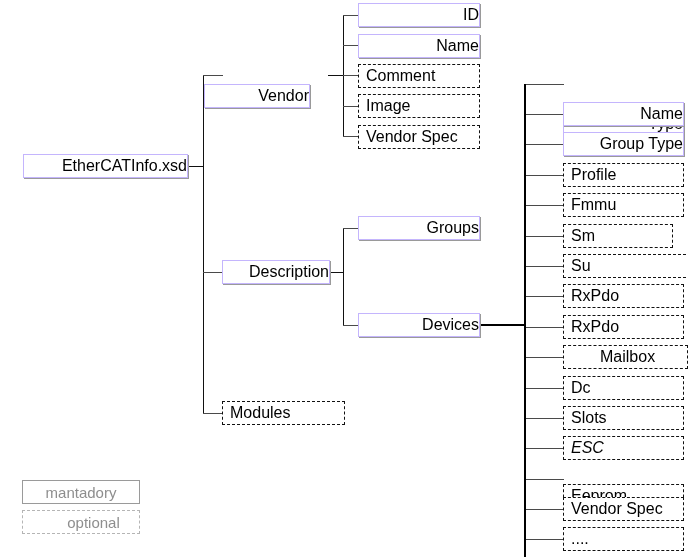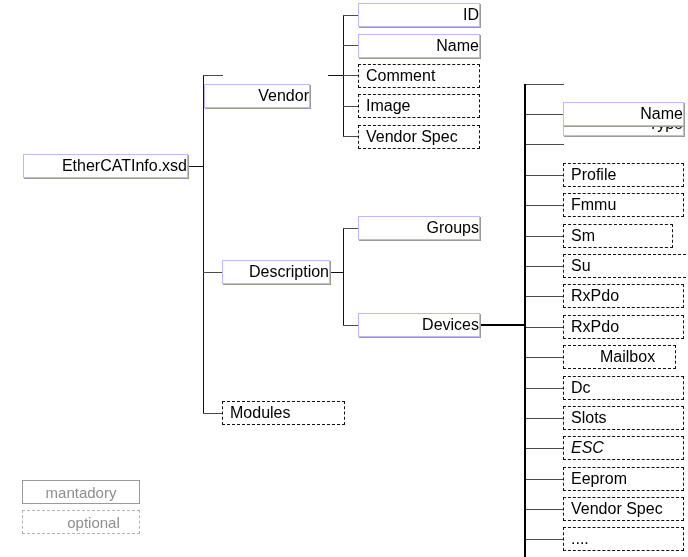--- a/index.html
+++ b/index.html
@@ -157,51 +157,54 @@
   <div class="node solid" style="left:358px; top:313px; width:122px;">
     <span class="label">Devices</span>
   </div>
 
   <div class="node solid" style="left:563px; top:72px; width:121px;margin-top:40px;">
     <span class="label">Type</span>
   </div>
   <div class="node solid" style="left:563px; top:102px; width:121px;">
     <span class="label">Name</span>
   </div>
+  <div class="node solid" style="left:563px; top:132px; width:121px;">
+    <span class="label">Group Type</span>
+  </div>
   <div class="node dashed" style="left:563px; top:163px; width:121px;">
     <span class="label">Profile</span>
   </div>
   <div class="node dashed" style="left:563px; top:193px; width:121px;">
     <span class="label">Fmmu</span>
   </div>
   <div class="node dashed" style="left:563px; top:224px; width:110px;">
     <span class="label">Sm</span>
   </div>
   <div class="node dashed" style="left:563px; top:254px; width:143px;">
     <span class="label">Su</span>
   </div>
   <div class="node dashed" style="left:563px; top:284px; width:121px;">
     <span class="label">RxPdo</span>
   </div>
   <div class="node dashed" style="left:563px; top:315px; width:121px;">
     <span class="label">RxPdo</span>
   </div>
-  <div class="node dashed" style="left:563px; top:345px; width:113px;padding-left:36px;">
+  <div class="node dashed" style="left:563px; top:345px; width:125px;padding-left:36px;">
     <span class="label">Mailbox</span>
   </div>
   <div class="node dashed" style="left:563px; top:376px; width:121px;">
     <span class="label">Dc</span>
   </div>
   <div class="node dashed" style="left:563px; top:406px; width:121px;">
     <span class="label">Slots</span>
   </div>
   <div class="node dashed" style="left:563px; top:436px; width:121px;font-style:italic;">
     <span class="label">ESC</span>
   </div>
-  <div class="node dashed" style="left:563px; top:467px; width:121px;">
+  <div class="node dashed" style="left:563px; top:484px; width:121px;">
     <span class="label">Eeprom</span>
   </div>
   <div class="node dashed" style="left:563px; top:497px; width:121px;">
     <span class="label">Vendor Spec</span>
   </div>
   <div class="node dashed" style="left:563px; top:527px; width:121px;">
     <span class="label">....</span>
   </div>
 
   <div class="legend-box solid" style="left:22px; top:480px;">

